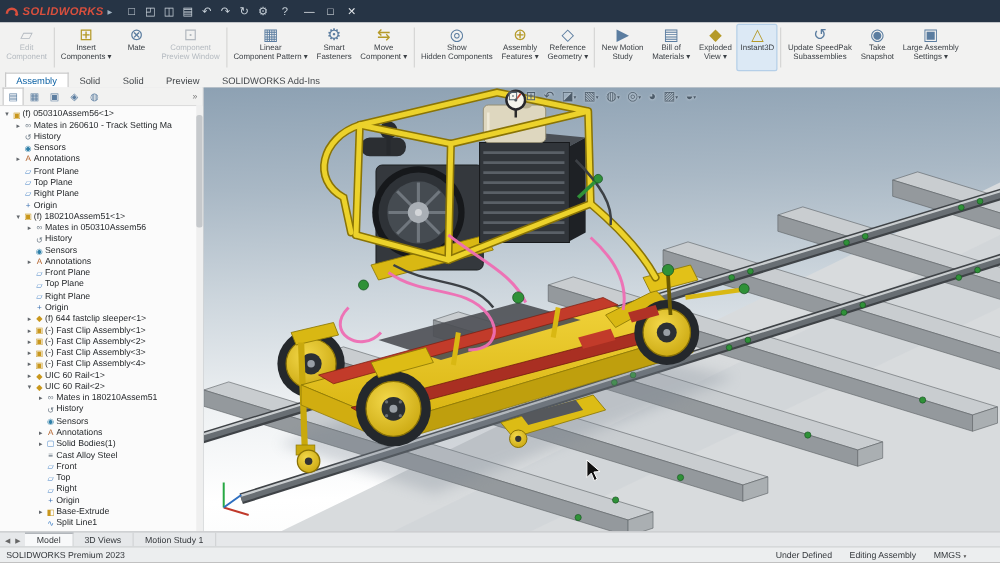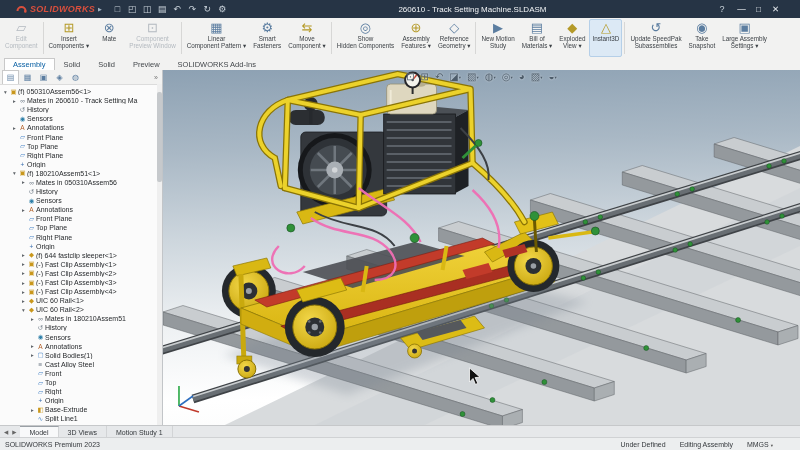--- a/index.html
+++ b/index.html
@@ -1,21 +1,21 @@
 <!DOCTYPE html>
 <html><head>
 <meta charset="utf-8">
 <style>
   html,body{margin:0;padding:0;background:#888;}
   .app{position:relative;width:800px;height:450px;overflow:hidden;background:#fff;
        font-family:"Liberation Sans",sans-serif;user-select:none;}
 
   
   .titlebar{position:absolute;top:0;left:0;right:0;height:18px;background:#263445;
-            display:flex;align-items:center;padding:0 16px;gap:5px;color:#dfe4e9;}
+            display:flex;align-items:center;padding:0 4px;gap:5px;color:#dfe4e9;}
   .logo-wrap{display:flex;align-items:center;gap:3px;}
   .logo-text{color:#d94f3d;font-weight:bold;font-style:italic;font-size:9px;letter-spacing:.3px;}
   .logo-caret{font-size:5px;color:#9fb0bf;}
   .tb-icons{display:flex;align-items:center;gap:2px;margin-left:4px;}
   .tb-icon{width:13px;text-align:center;font-size:9px;color:#c9d2da;line-height:18px;}
   .tb-title{flex:1;text-align:center;font-size:8px;color:#f2f4f6;white-space:nowrap;overflow:hidden;}
   .tb-right{display:flex;align-items:center;gap:5px;}
   .searchbox{display:flex;align-items:center;gap:3px;width:118px;height:12px;
              background:rgba(255,255,255,.12);border:1px solid rgba(255,255,255,.25);
              border-radius:2px;padding:0 3px;}
@@ -101,21 +101,20 @@
     <div class="tb-icons" id="tb-icons">
         <span class="tb-icon">□</span>
         <span class="tb-icon">◰</span>
         <span class="tb-icon">◫</span>
         <span class="tb-icon">▤</span>
         <span class="tb-icon">↶</span>
         <span class="tb-icon">↷</span>
         <span class="tb-icon">↻</span>
         <span class="tb-icon">⚙</span>
       </div>
-    <div class="tb-title">260610 - Track Setting Machine.SLDASM</div>
     <div class="tb-right">
       <span class="tb-help">?</span>
       <div class="win-controls" id="win-controls">
           <span class="wc-btn">—</span>
           <span class="wc-btn">□</span>
           <span class="wc-btn close">✕</span>
         </div>
     </div>
   </div>
 

